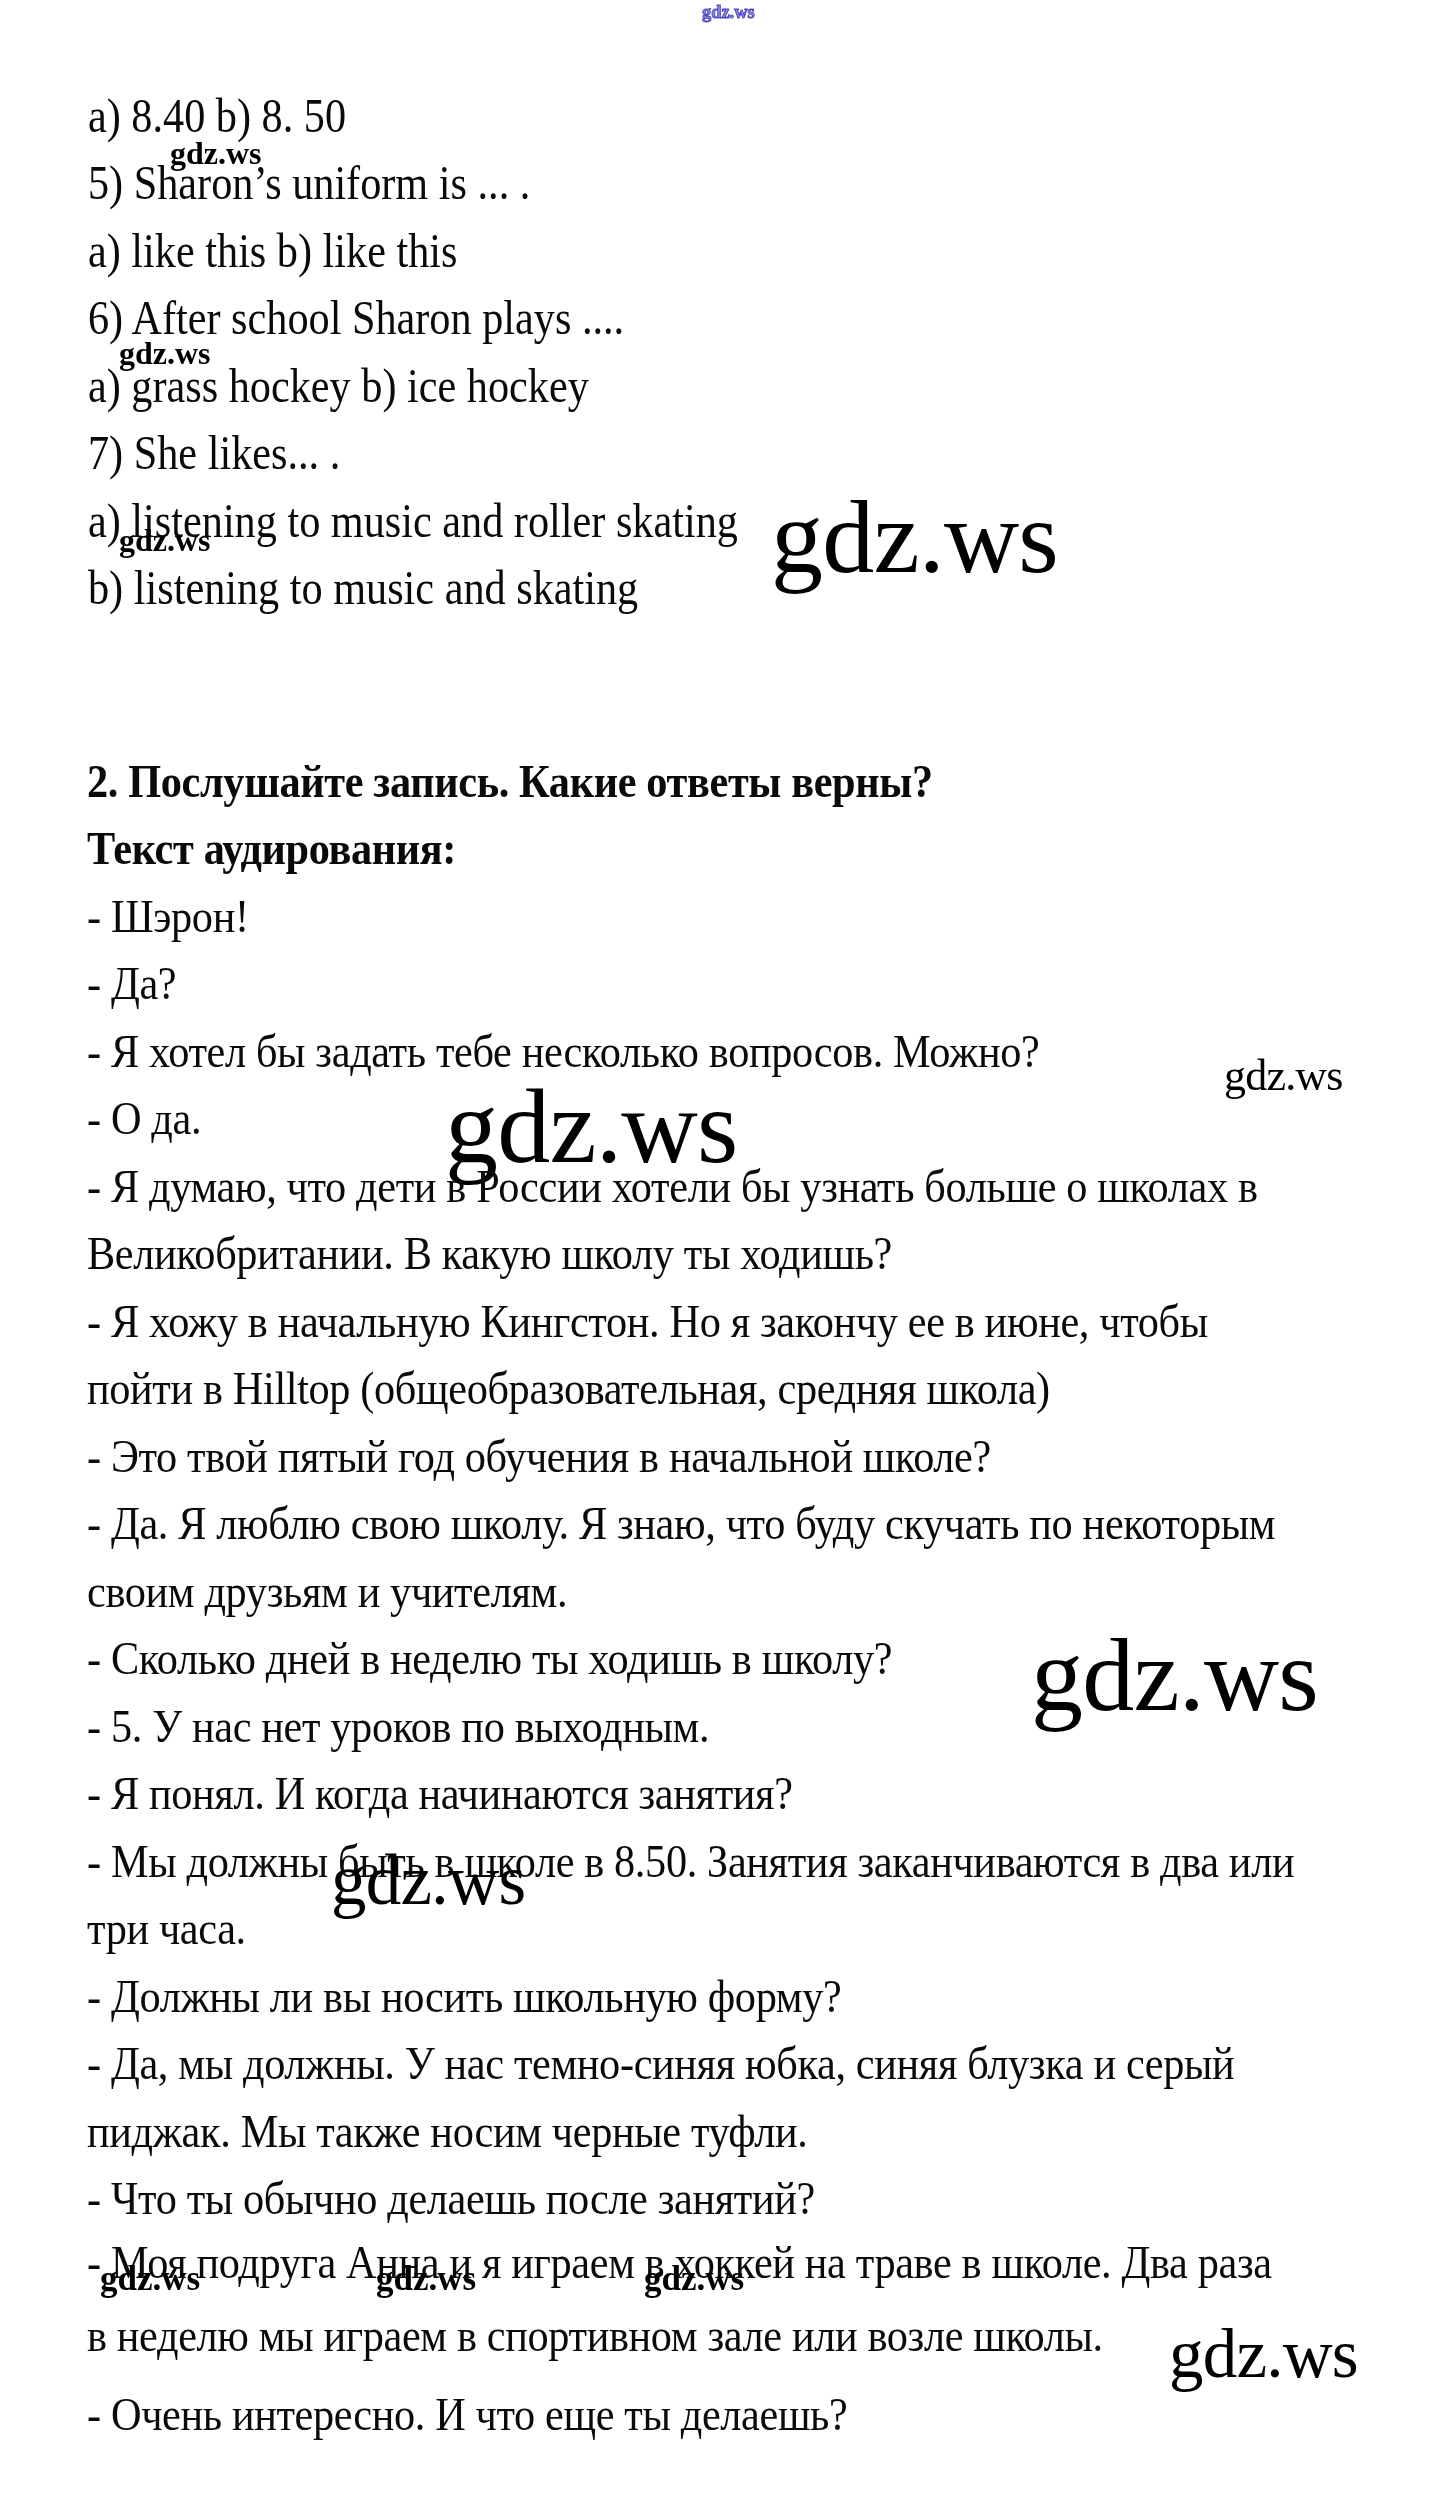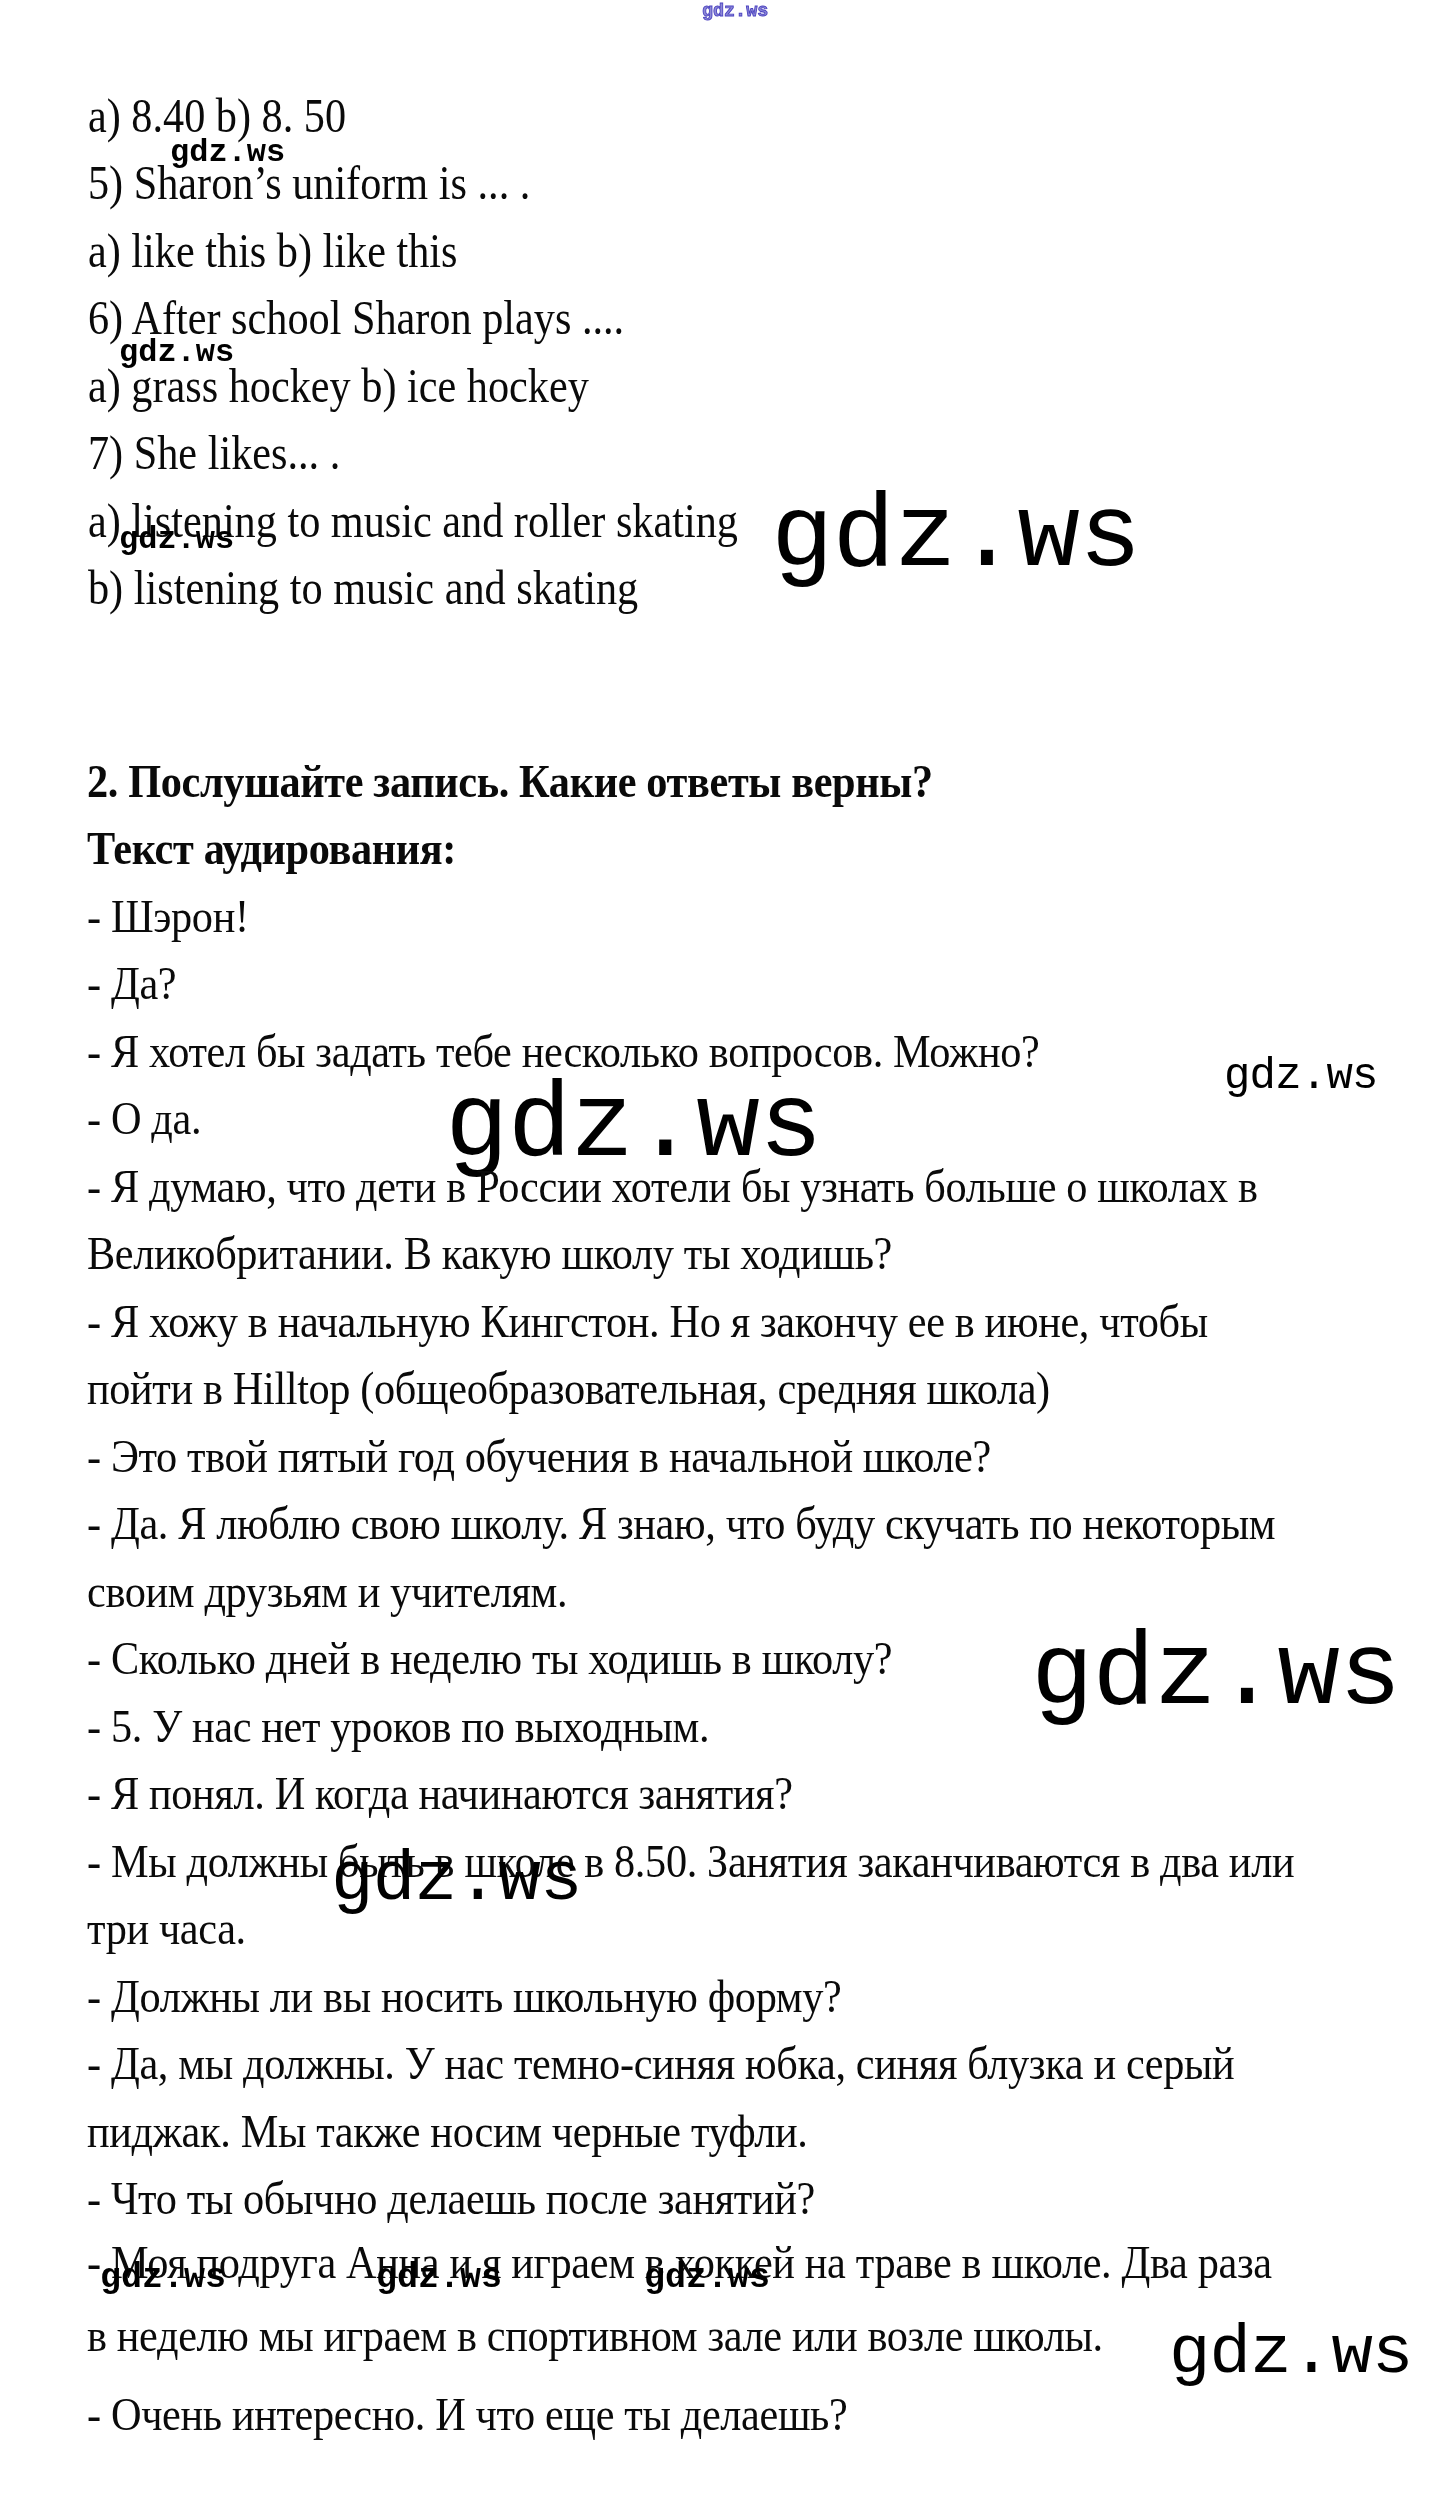--- a/index.html
+++ b/index.html
@@ -26,21 +26,21 @@
   }
   .ru{
     left:87px;
     font-size:46px;
     transform:scaleX(0.92);
     letter-spacing:-0.4px;
   }
   .bold{font-weight:bold;}
   .wm{
     position:absolute;
-    font-family:Liberation Mono, monospace;
+    font-family:Liberation Serif, serif;
     white-space:nowrap;
     color:#000000;
     line-height:1;
     letter-spacing:-0.8px;
   }
   .wm.sm{font-weight:bold;letter-spacing:0;}
   .wm.tiny{
     font-weight:bold;
     color:#8d89d6;
     -webkit-text-stroke:0.9px #4b42c0;

